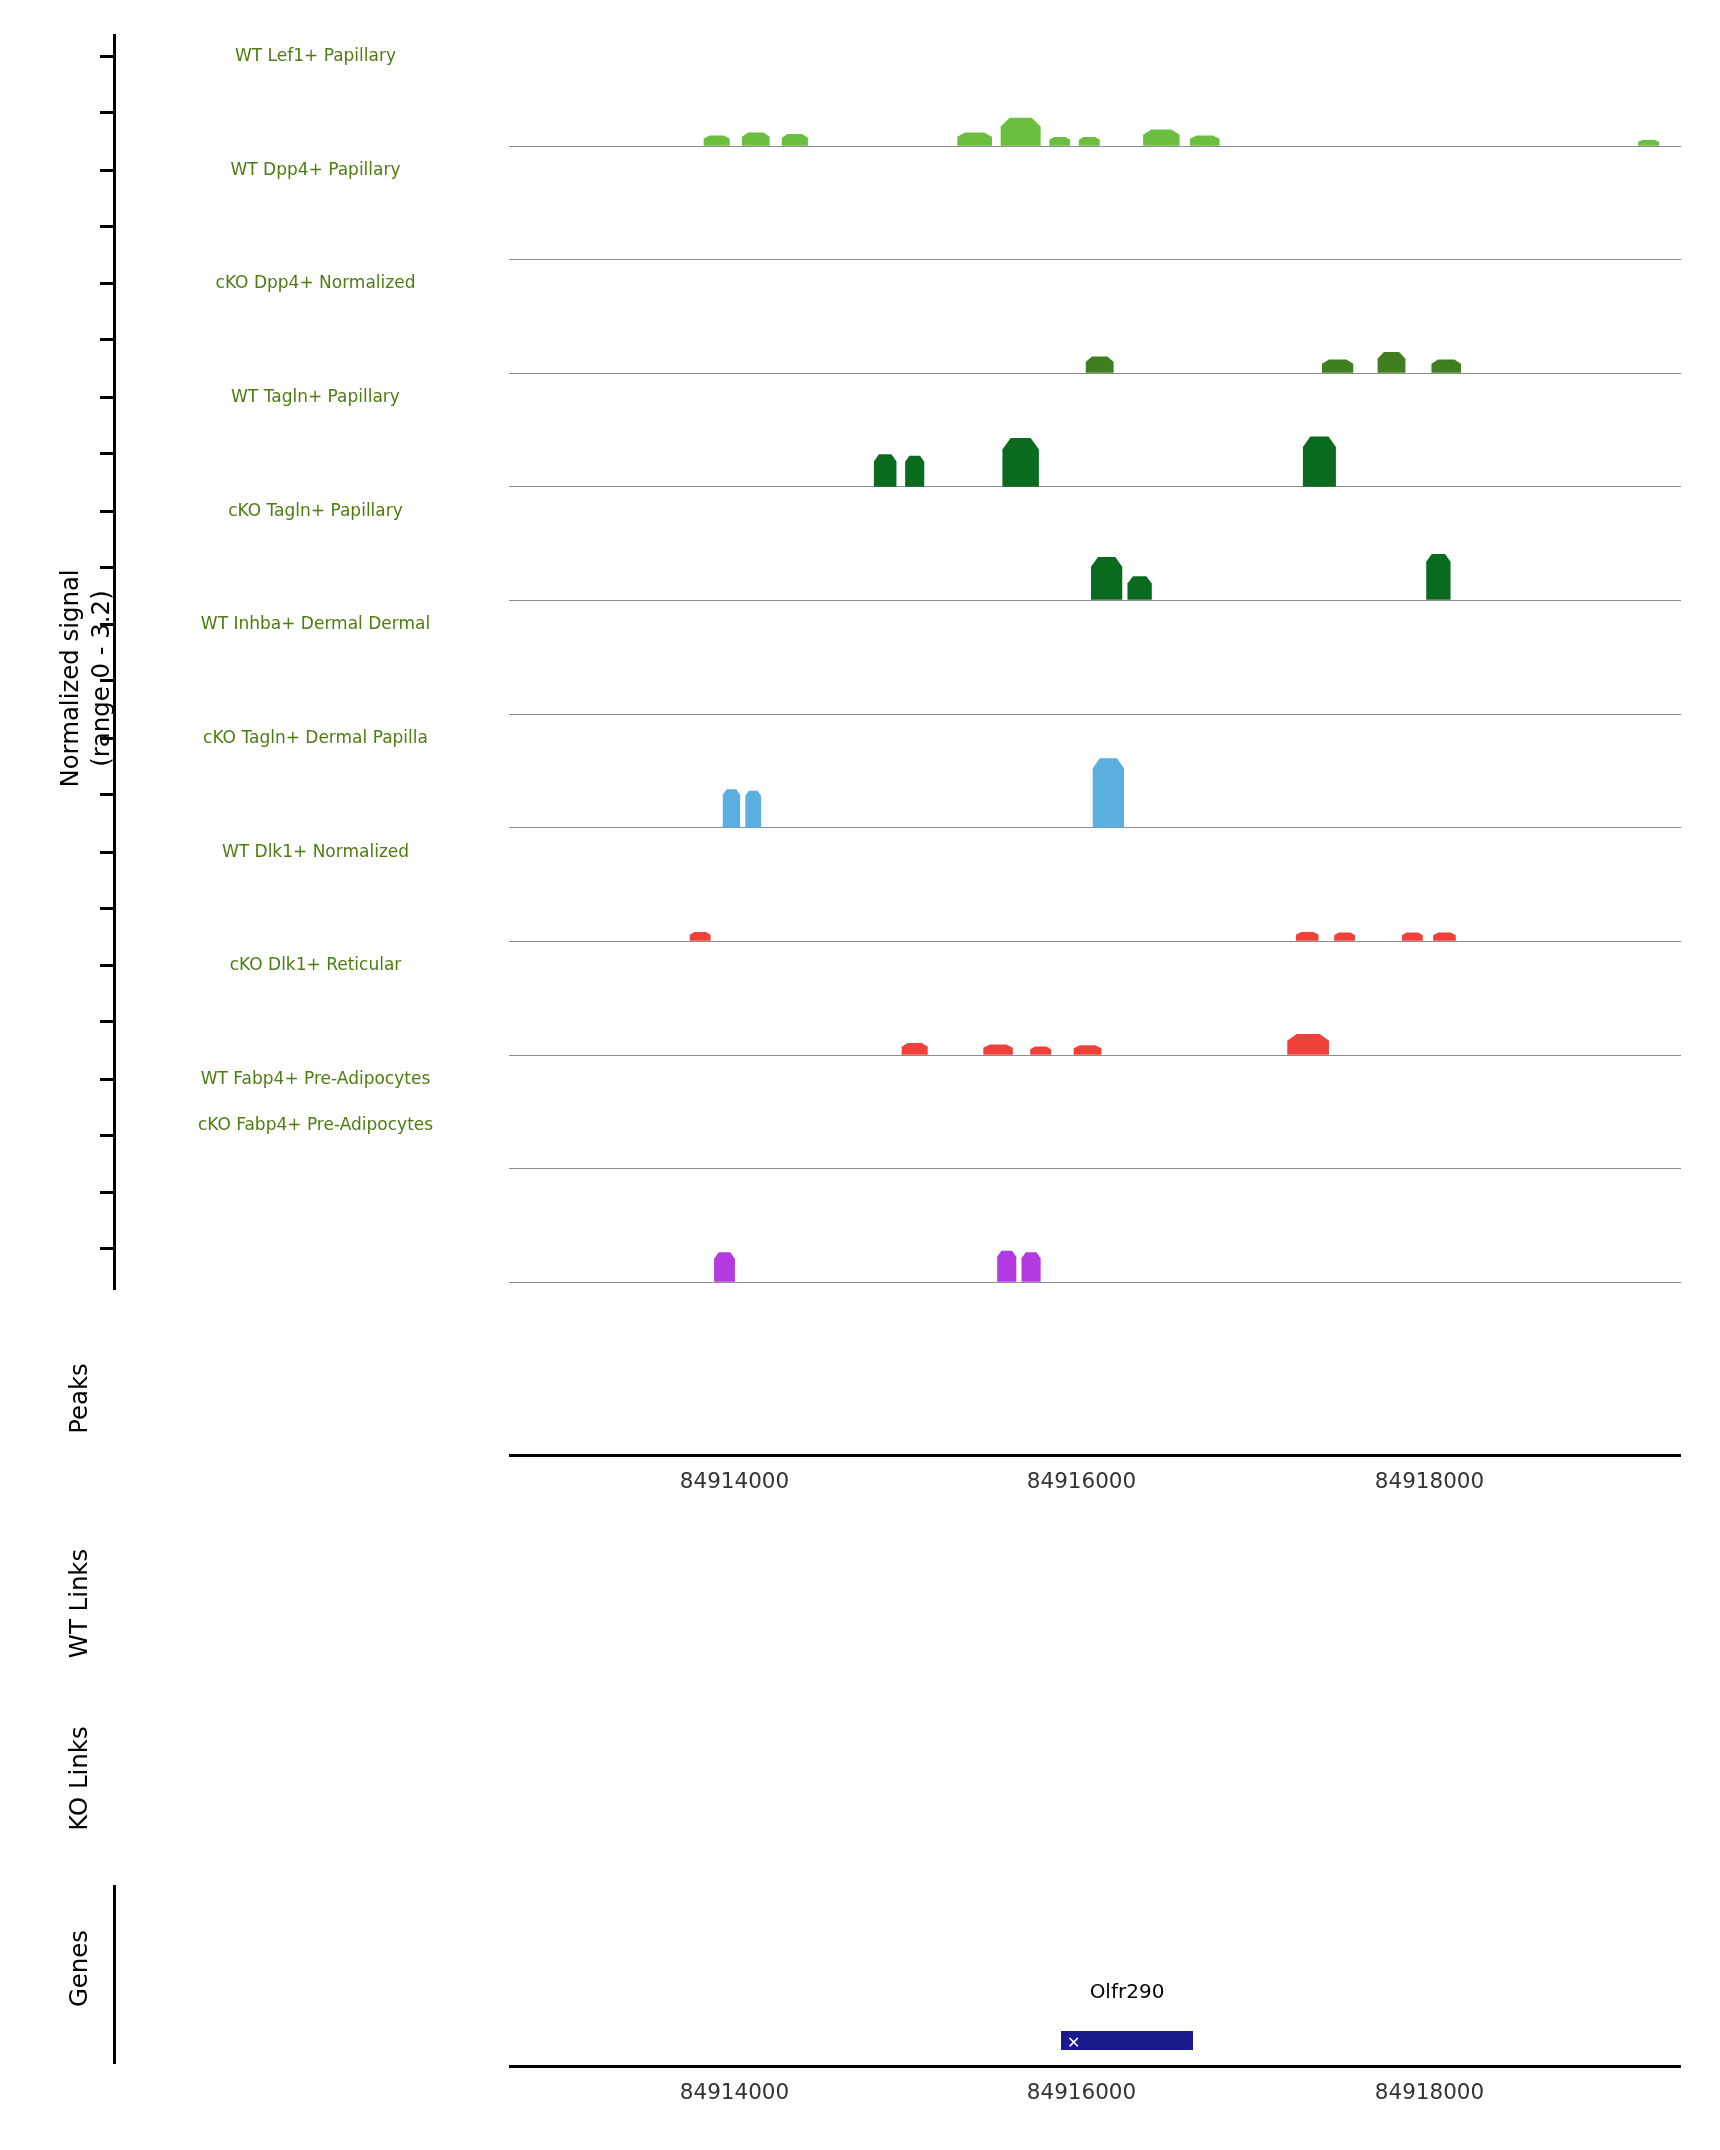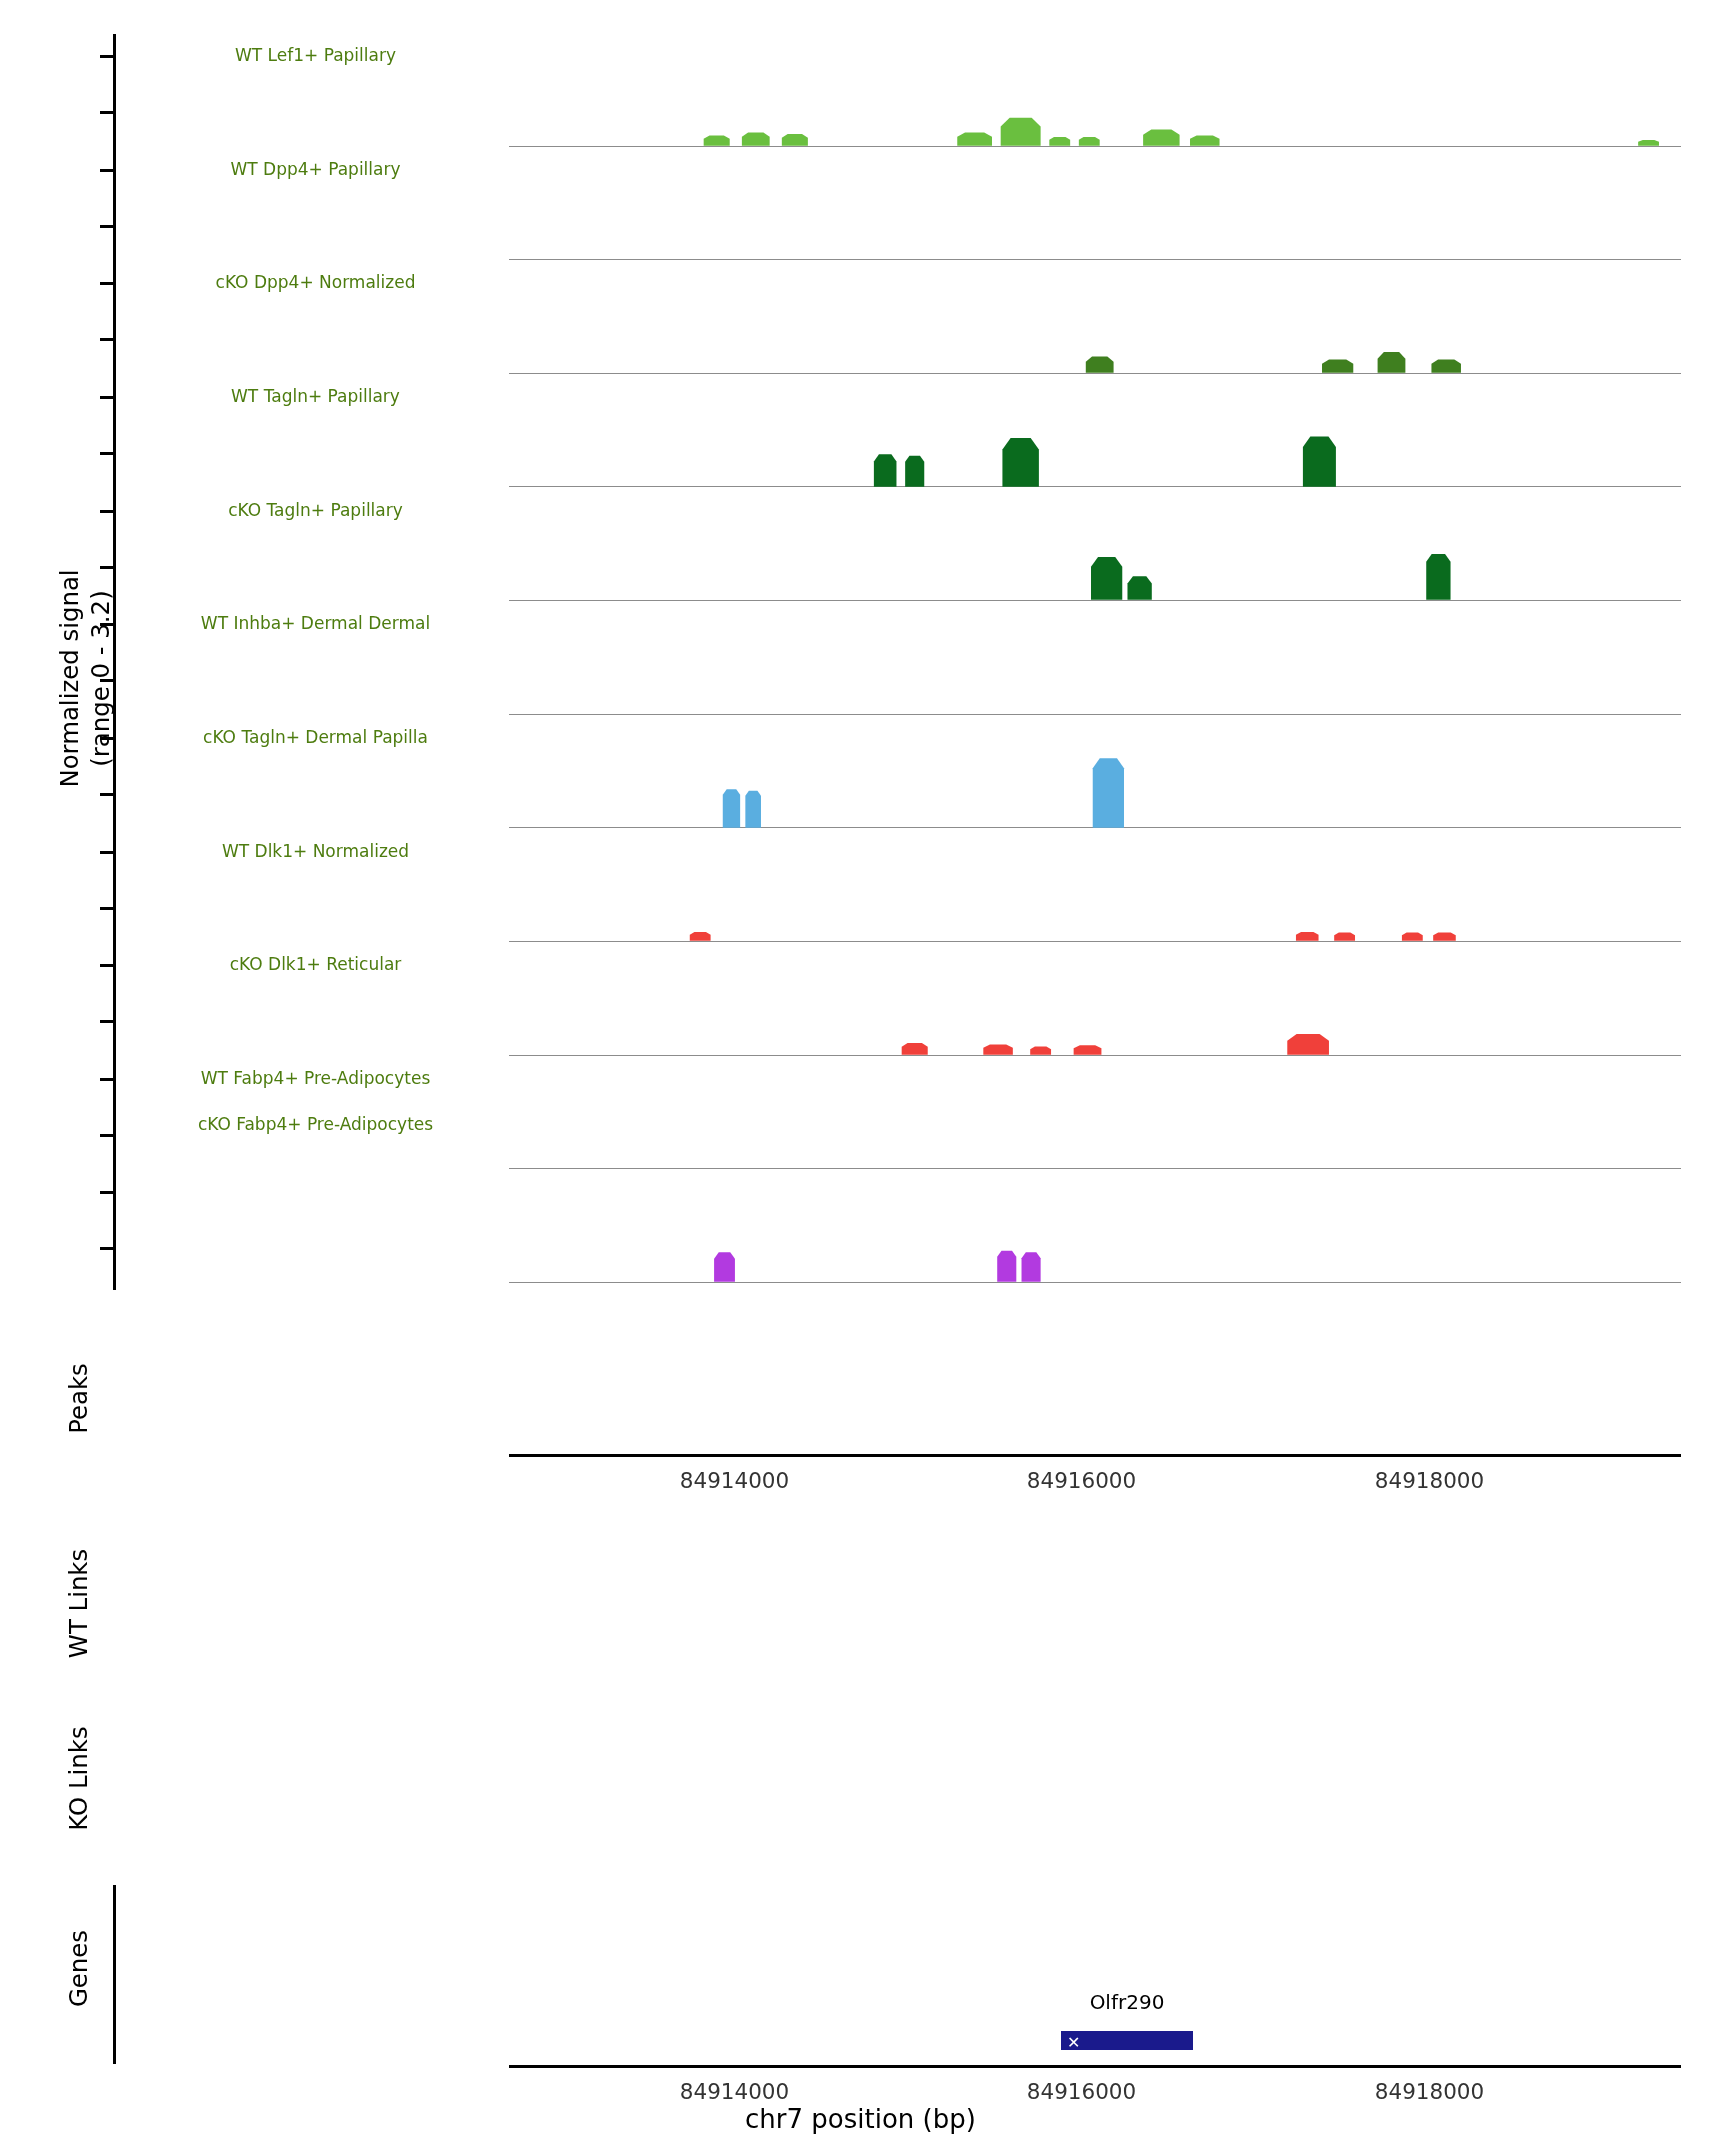--- a/index.html
+++ b/index.html
@@ -95,21 +95,20 @@
   .gene-bar {
     position: absolute;
     background: #1a1a8c;
   }
   .gene-name {
     position: absolute;
     font-size: 20px;
     color: #000;
     text-align: center;
     white-space: nowrap;
-    margin-top: 11px;
   }
   .gene-strand {
     position: absolute;
     color: #ffffff;
     font-size: 16px;
     line-height: 1;
   }
 </style>
 </head>
 <body>
@@ -249,15 +248,14 @@
     <div class="xtick-label" style="width: 215px; left: 627px; top: 1468px;">84914000</div>
     <div class="xtick-label" style="width: 215px; left: 974px; top: 1468px;">84916000</div>
     <div class="xtick-label" style="width: 215px; left: 1322px; top: 1468px;">84918000</div>
     <div class="xaxis-line" style="left: 509px; top: 2065px; width: 1172px;"></div>
     <div class="xtick-label" style="width: 215px; left: 627px; top: 2079px;">84914000</div>
     <div class="xtick-label" style="width: 215px; left: 974px; top: 2079px;">84916000</div>
     <div class="xtick-label" style="width: 215px; left: 1322px; top: 2079px;">84918000</div>
     <div class="gene-bar" style="left: 1061px; top: 2031px; width: 132px; height: 18.6px;"></div>
     <div class="gene-name" style="width: 430px; left: 912px; top: 1979px;">Olfr290</div>
     <div class="gene-strand" style="left: 1067px; top: 2035px;">✕</div>
-    <div class="xaxis-title" style="top: 2104px;">chr7 position (bp)</div>
   </div>
 
 
 </body></html>

